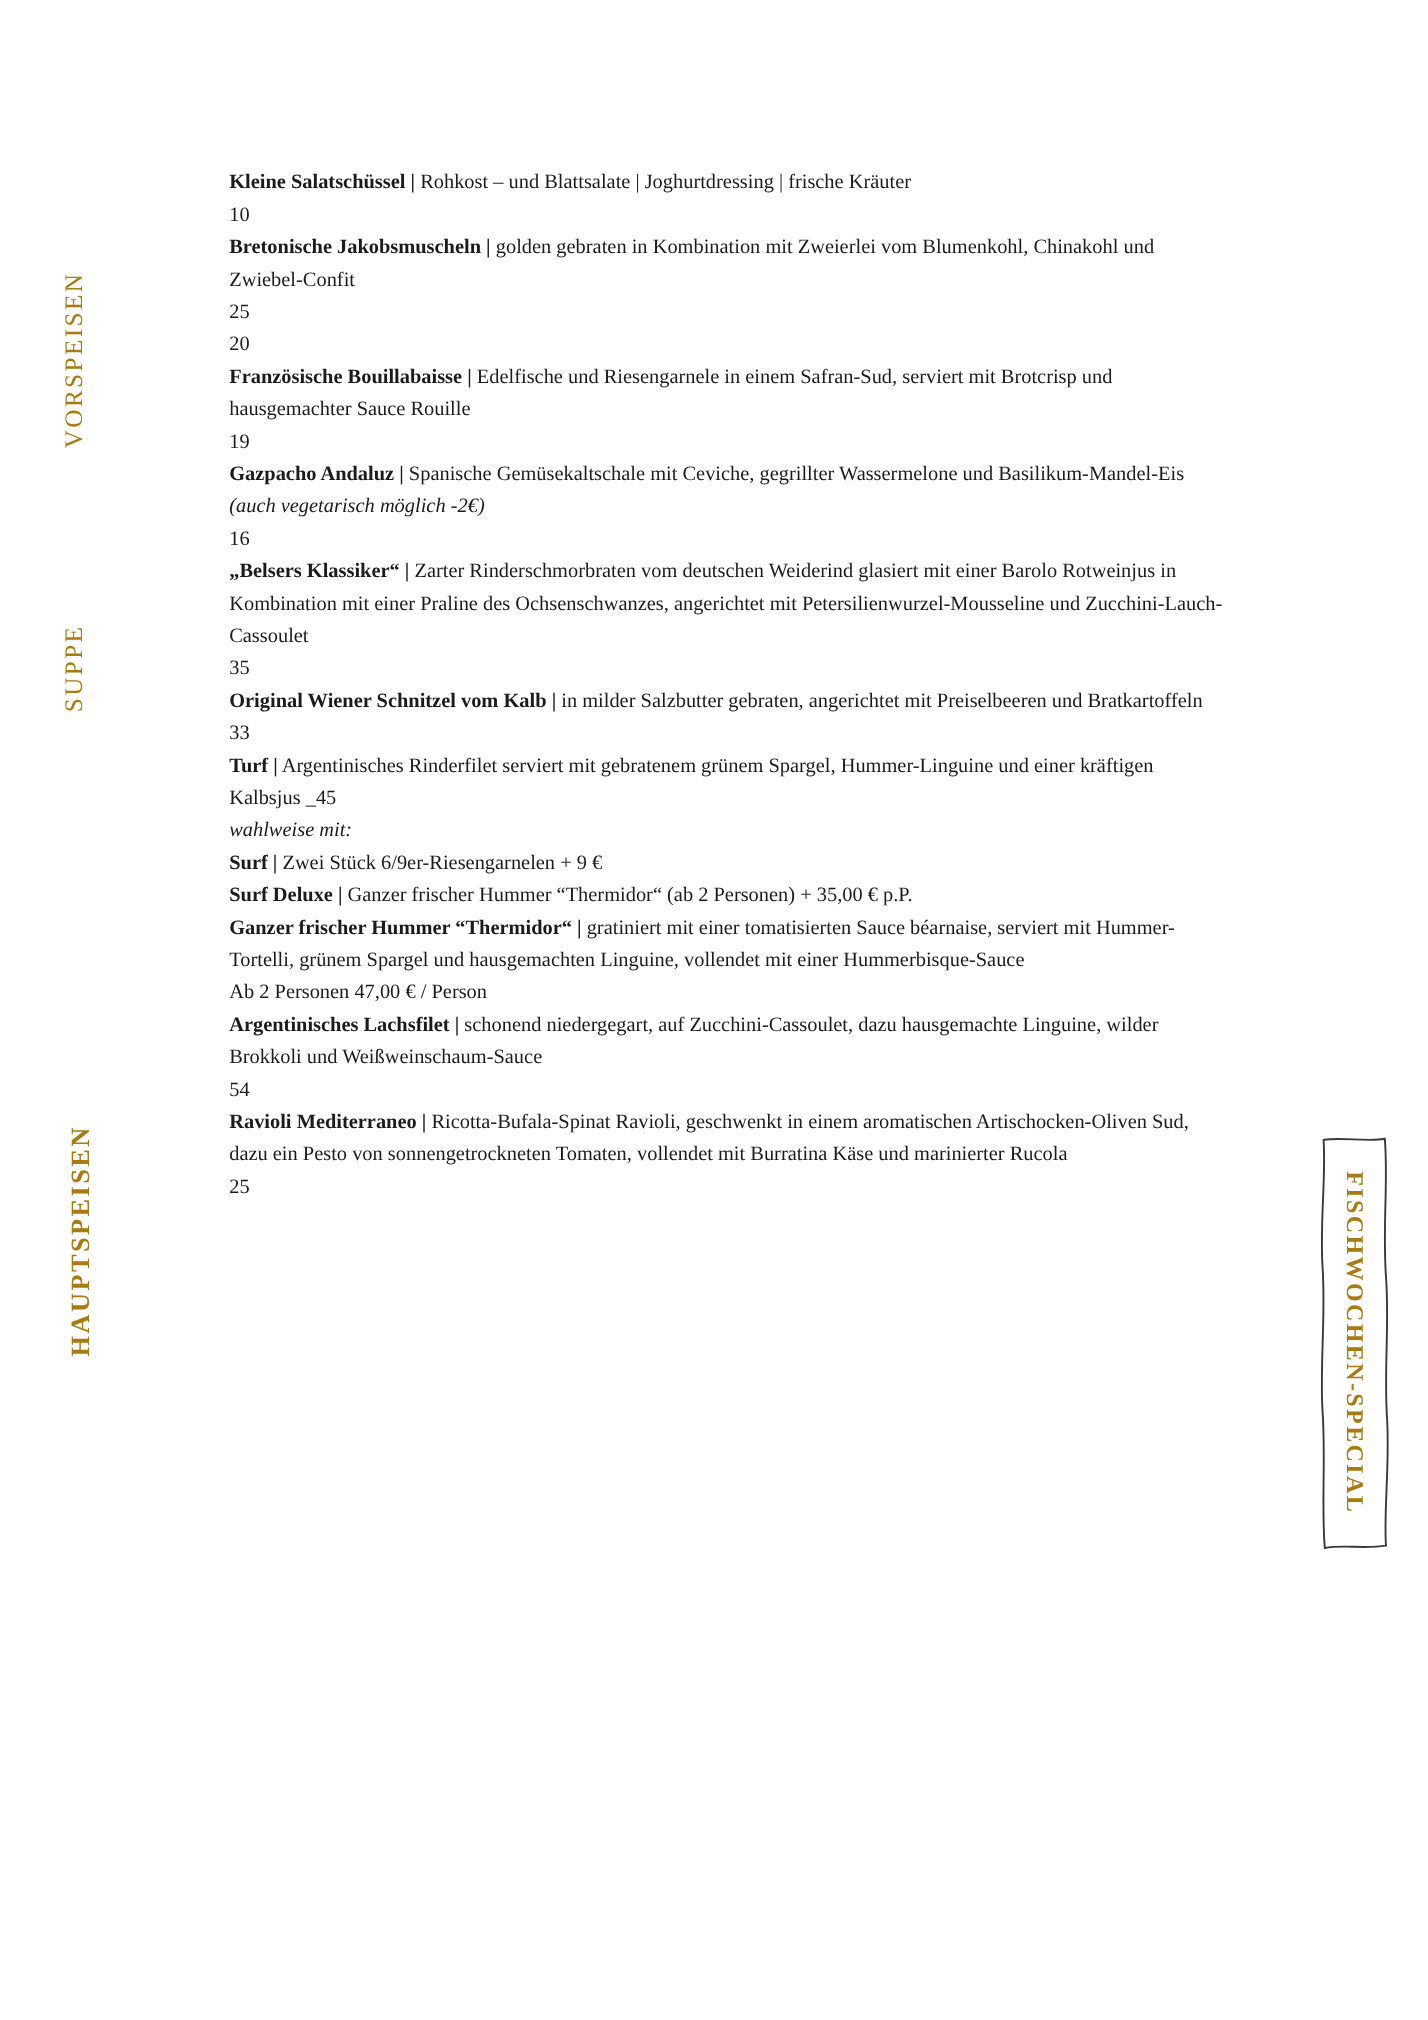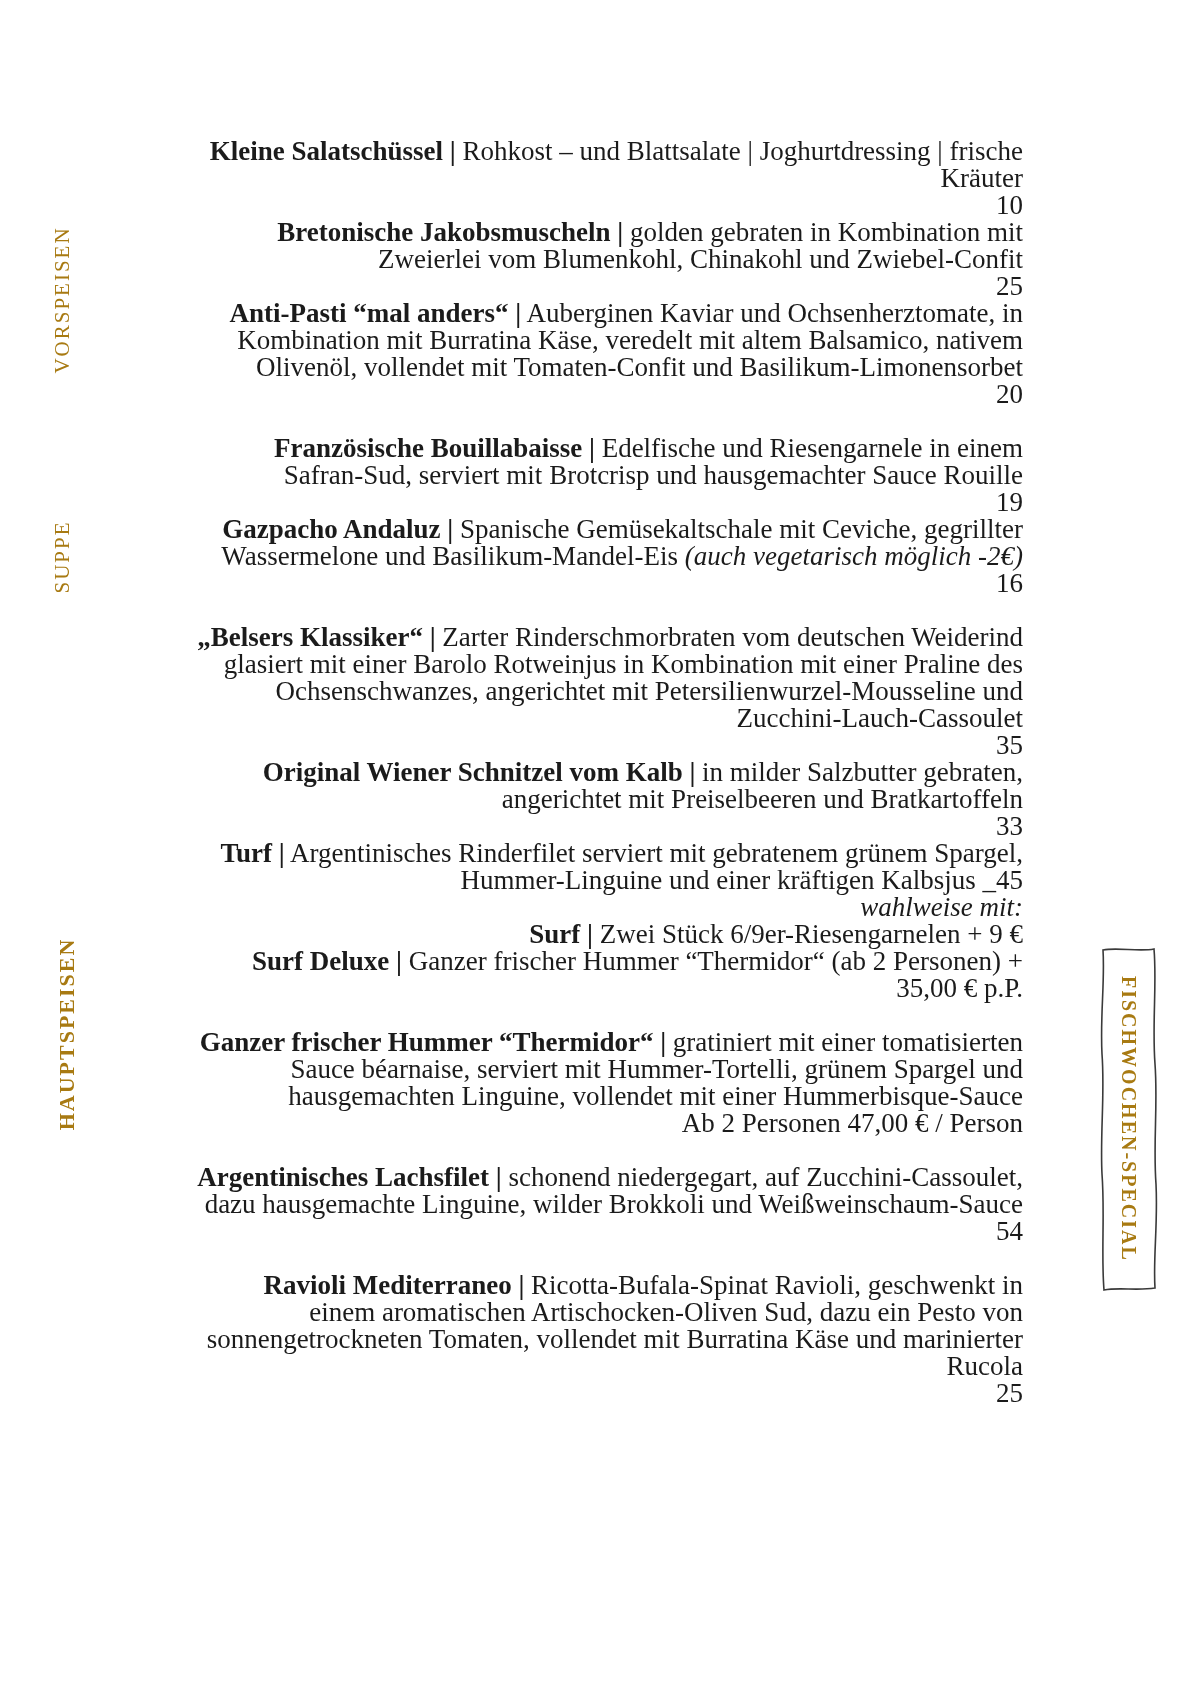--- a/index.html
+++ b/index.html
@@ -11,25 +11,25 @@
     position:relative;
     overflow:hidden;
   }
   .page { position:absolute; inset:0; }
 
   
   .menu-column {
     position:absolute;
     left:191px; top:138px;
     width:832px;
-    text-align:right;
-    font-size:27px;
+    text-align:left;
+    font-size:17px;
     line-height:27px;
   }
-  .menu-section + .menu-section { margin-top:27px; }
+  .menu-section + .menu-section { }
   .item-line, .price-line { margin:0; }
   .item-line strong { font-weight:bold; }
   .italic { font-style:italic; }
 
   
   .side-label {
     position:absolute;
     color:#a87a12;
     font-size:21px;
     letter-spacing:2px;
@@ -80,21 +80,20 @@
       <section class="menu-section">
         <div class="menu-item">
           <p class="item-line"><strong>Kleine Salatschüssel |</strong><span> Rohkost – und Blattsalate | Joghurtdressing | frische Kräuter</span></p>
           <p class="price-line">10</p>
         </div>
         <div class="menu-item">
           <p class="item-line"><strong>Bretonische Jakobsmuscheln |</strong><span> golden gebraten in Kombination mit Zweierlei vom Blumenkohl, Chinakohl und Zwiebel-Confit</span></p>
           <p class="price-line">25</p>
         </div>
         <div class="menu-item">
-          <p class="item-line"><strong>Anti-Pasti “mal anders“ |</strong><span> Auberginen Kaviar und Ochsenherztomate, in Kombination mit Burratina Käse, veredelt mit altem Balsamico, nativem Olivenöl, vollendet mit Tomaten-Confit und Basilikum-Limonensorbet</span></p>
           <p class="price-line">20</p>
         </div>
       </section>
       <section class="menu-section">
         <div class="menu-item">
           <p class="item-line"><strong>Französische Bouillabaisse |</strong><span> Edelfische und Riesengarnele in einem Safran-Sud, serviert mit Brotcrisp und hausgemachter Sauce Rouille</span></p>
           <p class="price-line">19</p>
         </div>
         <div class="menu-item">
           <p class="item-line"><strong>Gazpacho Andaluz |</strong><span> Spanische Gemüsekaltschale mit Ceviche, gegrillter Wassermelone und Basilikum-Mandel-Eis</span><em class="italic"> (auch vegetarisch möglich -2€)</em></p>

